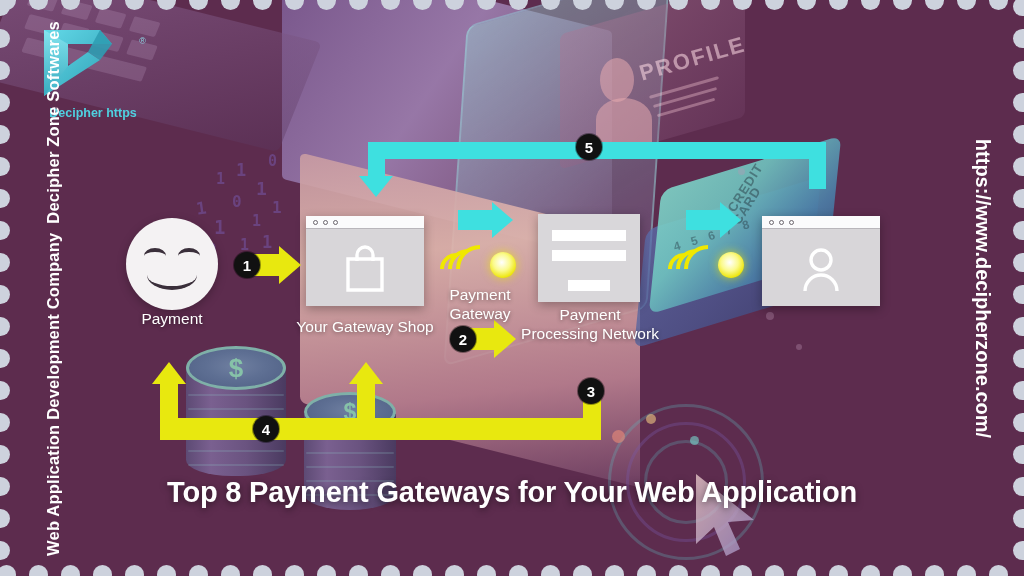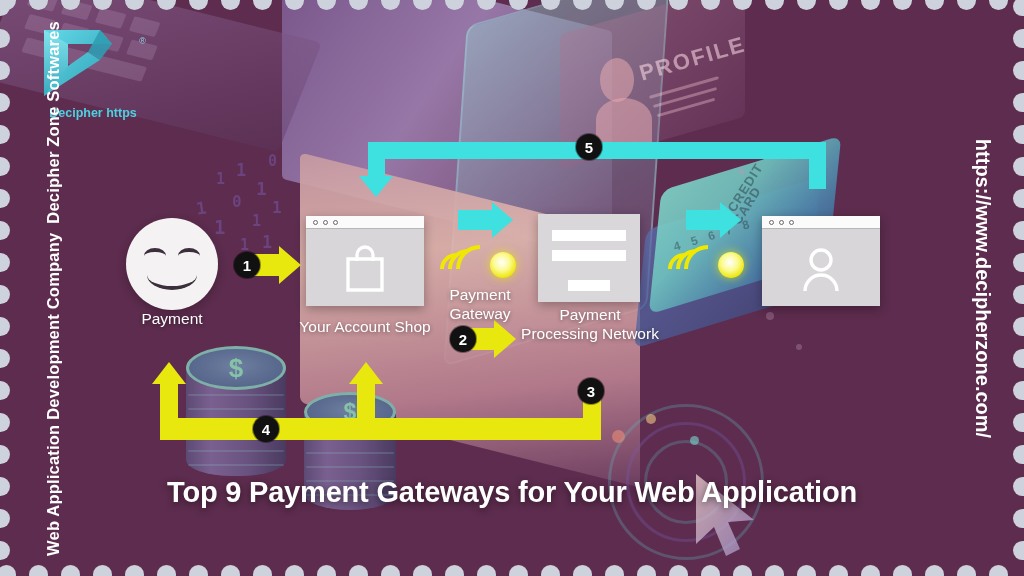--- a/index.html
+++ b/index.html
@@ -378,21 +378,21 @@
           <span class="win-dot"></span>
       </div>
       <div class="win-body">
         <svg width="44" height="50" viewBox="0 0 44 50">
           <path d="M5 16 H39 V47 H5 Z" fill="none" stroke="#fff" stroke-width="3.4"></path>
           <path d="M14 18 V12 a8 8 0 0 1 16 0 V18" fill="none" stroke="#fff" stroke-width="3.4"></path>
         </svg>
       </div>
     </div>
   </div>
-  <div class="label" style="left:272px;top:318px;width:186px;">Your Account Shop</div>
+  <div class="label" style="left:272px;top:318px;width:186px;">Your Gateway Shop</div>
 
   <div class="node" style="left:438px;top:243px;">
     <div class="nfc">
       <div class="nfc-arc" style="left:2px;top:10px;width:24px;height:24px;"></div>
       <div class="nfc-arc" style="left:10px;top:6px;width:32px;height:32px;"></div>
       <div class="nfc-arc" style="left:18px;top:2px;width:40px;height:40px;"></div>
       <div class="nfc-dot"></div>
     </div>
   </div>
   <div class="label" style="left:418px;top:286px;width:124px;">Payment
@@ -459,21 +459,21 @@
     <div class="vtxt">
       <span>Web Application Development Company</span>
       <span>Decipher Zone Softwares</span>
     </div>
   </div>
 
   <div id="right-vertical">
     <div class="vtxt">https://www.decipherzone.com/</div>
   </div>
 
-  <div id="title">Top 9 Payment Gateways for Your Web Application</div>
+  <div id="title">Top 8 Payment Gateways for Your Web Application</div>
 
   <div class="perf" id="perf-top">
       <div class="perf-dot" style="background: rgb(205, 210, 221); left: -3px; top: 0px;"></div>
       <div class="perf-dot" style="background: rgb(205, 210, 221); left: 29px; top: 0px;"></div>
       <div class="perf-dot" style="background: rgb(205, 210, 221); left: 61px; top: 0px;"></div>
       <div class="perf-dot" style="background: rgb(205, 210, 221); left: 93px; top: 0px;"></div>
       <div class="perf-dot" style="background: rgb(205, 210, 221); left: 125px; top: 0px;"></div>
       <div class="perf-dot" style="background: rgb(205, 210, 221); left: 157px; top: 0px;"></div>
       <div class="perf-dot" style="background: rgb(205, 210, 221); left: 189px; top: 0px;"></div>
       <div class="perf-dot" style="background: rgb(205, 210, 221); left: 221px; top: 0px;"></div>

